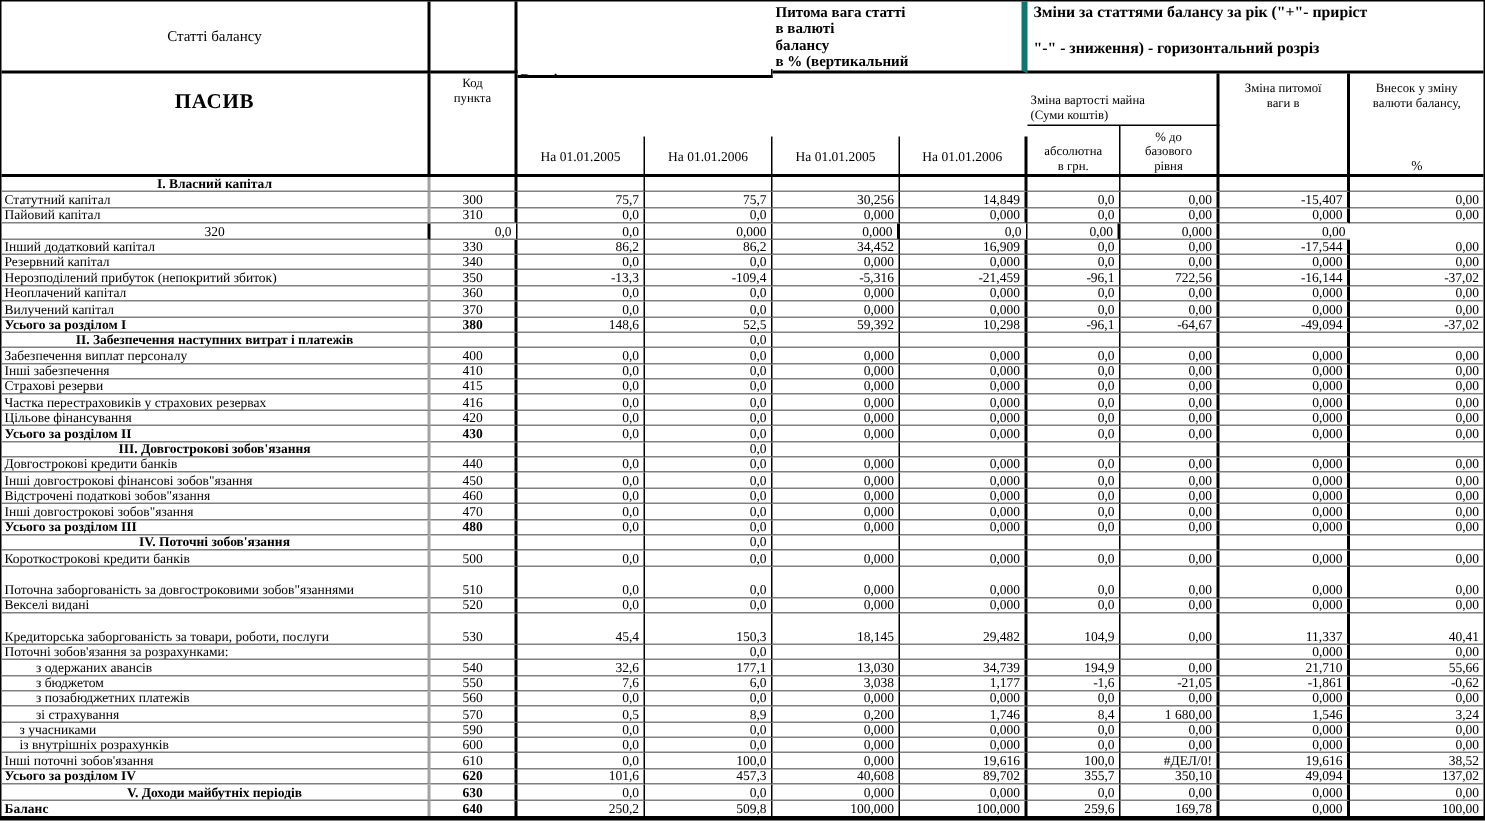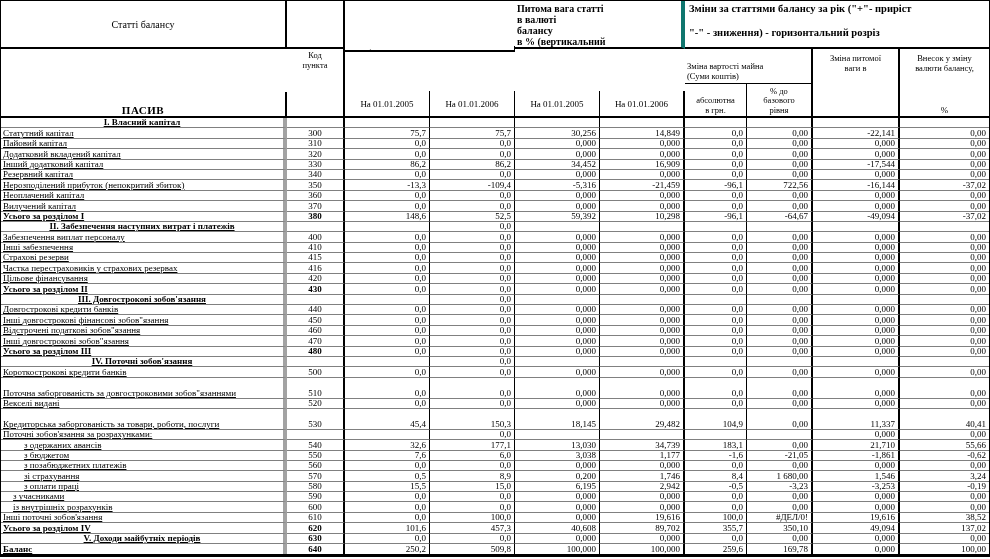--- a/index.html
+++ b/index.html
@@ -14,21 +14,21 @@
   .h-articles{grid-column:1;grid-row:1;border-right:2px solid #000;border-bottom:2px solid #000;
       display:flex;align-items:center;justify-content:center;font-size:10px;}
   .h-empty{grid-column:2;grid-row:1;border-right:2px solid #000;border-bottom:2px solid #000;}
   .h-cost{grid-column:3 / span 2;grid-row:1;border-right:1px solid #000;border-bottom:2px solid #000;
       font-weight:bold;font-size:10px;line-height:11px;padding:2px 2px;margin-top:45px;}
   .h-weight{grid-column:5 / span 2;grid-row:1;border-right:4px solid #0f766e;border-bottom:2px solid #000;
       font-weight:bold;font-size:10px;line-height:11px;padding:2px 2px;}
   .h-changes{grid-column:7 / span 4;grid-row:1;border-bottom:2px solid #000;
       font-weight:bold;font-size:10.5px;line-height:12px;padding:2px 4px;}
   .h-pasiv{grid-column:1;grid-row:2 / span 2;border-right:2px solid #000;
-      display:flex;justify-content:center;padding-top:12px;font-weight:bold;font-size:11px;letter-spacing:.5px;margin-top:43px;}
+      display:flex;justify-content:center;padding-top:12px;font-weight:bold;font-size:14px;letter-spacing:.5px;}
   .h-code{grid-column:2;grid-row:2 / span 2;border-right:2px solid #000;
       text-align:center;font-size:8.5px;line-height:9.5px;padding-top:2px;}
   .h-date{display:flex;align-items:center;justify-content:center;font-size:9px;margin-top:42px;}
   .h-d1{grid-column:3;grid-row:2 / span 2;border-right:1px solid #000;}
   .h-d2{grid-column:4;grid-row:2 / span 2;border-right:1px solid #000;}
   .h-d3{grid-column:5;grid-row:2 / span 2;border-right:1px solid #000;}
   .h-d4{grid-column:6;grid-row:2 / span 2;border-right:2px solid #000;}
   .h-chg{grid-column:7 / span 2;grid-row:2;border-right:2px solid #000;border-bottom:1px solid #000;
       display:flex;align-items:flex-end;font-size:8.5px;line-height:10px;padding:0 2px 2px 2px;}
   .h-abs{grid-column:7;grid-row:3;border-right:1px solid #000;
@@ -41,21 +41,21 @@
   .h-contrib{grid-column:10;grid-row:2 / span 2;
       display:flex;flex-direction:column;justify-content:space-between;align-items:center;
       text-align:center;font-size:8.5px;line-height:10px;padding:4px 0 1px 0;}
   .h-unit{font-size:9px;}
   
   .row{display:grid;grid-template-columns:286px 58px 85px 85px 85px 85px 62px 66px 87px 89px;}
   .row .c{height:10.4px;box-sizing:border-box;overflow:hidden;display:flex;align-items:flex-end;
       border-bottom:1px solid #808080;font-size:9px;line-height:10px;}
   .row.tall .c{height:20.8px;}
   #rows .row:last-child .c{border-bottom:none;}
-  .c0{border-right:4px solid #a3a3a3;padding-left:2px;white-space:nowrap;text-decoration:underline;}
+  .c0{border-right:2px solid #a3a3a3;padding-left:2px;white-space:nowrap;}
   .row.tall .c0{white-space:normal;}
   .c0.ctr{justify-content:center;text-align:center;padding-left:0;}
   .c0.ind1{padding-left:12px;}
   .c0.ind2{padding-left:23px;}
   .c1{border-right:2px solid #000;justify-content:center;}
   .c2,.c3,.c4,.c6{border-right:1px solid #000;}
   .c5,.c7,.c8{border-right:2px solid #000;}
   .c9{border-right:none;}
   .num{justify-content:flex-end;padding-right:3px;white-space:nowrap;}
 </style>
@@ -117,37 +117,36 @@
       </div>
       <div class="row">
         <div class="c c0">Статутний капітал</div>
         <div class="c c1">300</div>
         <div class="c c2 num">75,7</div>
         <div class="c c3 num">75,7</div>
         <div class="c c4 num">30,256</div>
         <div class="c c5 num">14,849</div>
         <div class="c c6 num">0,0</div>
         <div class="c c7 num">0,00</div>
-        <div class="c c8 num">-22,141</div>
+        <div class="c c8 num">-15,407</div>
         <div class="c c9 num">0,00</div>
       </div>
       <div class="row">
         <div class="c c0">Пайовий капітал</div>
         <div class="c c1">310</div>
         <div class="c c2 num">0,0</div>
         <div class="c c3 num">0,0</div>
         <div class="c c4 num">0,000</div>
         <div class="c c5 num">0,000</div>
         <div class="c c6 num">0,0</div>
         <div class="c c7 num">0,00</div>
         <div class="c c8 num">0,000</div>
         <div class="c c9 num">0,00</div>
       </div>
       <div class="row">
-        <div class="c c0">Додатковий вкладений капітал</div>
         <div class="c c1">320</div>
         <div class="c c2 num">0,0</div>
         <div class="c c3 num">0,0</div>
         <div class="c c4 num">0,000</div>
         <div class="c c5 num">0,000</div>
         <div class="c c6 num">0,0</div>
         <div class="c c7 num">0,00</div>
         <div class="c c8 num">0,000</div>
         <div class="c c9 num">0,00</div>
       </div>
@@ -451,21 +450,21 @@
         <div class="c c8 num">0,000</div>
         <div class="c c9 num">0,00</div>
       </div>
       <div class="row">
         <div class="c c0 ind2">з одержаних авансів</div>
         <div class="c c1">540</div>
         <div class="c c2 num">32,6</div>
         <div class="c c3 num">177,1</div>
         <div class="c c4 num">13,030</div>
         <div class="c c5 num">34,739</div>
-        <div class="c c6 num">183,1</div>
+        <div class="c c6 num">194,9</div>
         <div class="c c7 num">0,00</div>
         <div class="c c8 num">21,710</div>
         <div class="c c9 num">55,66</div>
       </div>
       <div class="row">
         <div class="c c0 ind2">з бюджетом</div>
         <div class="c c1">550</div>
         <div class="c c2 num">7,6</div>
         <div class="c c3 num">6,0</div>
         <div class="c c4 num">3,038</div>
@@ -493,32 +492,20 @@
         <div class="c c2 num">0,5</div>
         <div class="c c3 num">8,9</div>
         <div class="c c4 num">0,200</div>
         <div class="c c5 num">1,746</div>
         <div class="c c6 num">8,4</div>
         <div class="c c7 num">1 680,00</div>
         <div class="c c8 num">1,546</div>
         <div class="c c9 num">3,24</div>
       </div>
       <div class="row">
-        <div class="c c0 ind2">з оплати праці</div>
-        <div class="c c1">580</div>
-        <div class="c c2 num">15,5</div>
-        <div class="c c3 num">15,0</div>
-        <div class="c c4 num">6,195</div>
-        <div class="c c5 num">2,942</div>
-        <div class="c c6 num">-0,5</div>
-        <div class="c c7 num">-3,23</div>
-        <div class="c c8 num">-3,253</div>
-        <div class="c c9 num">-0,19</div>
-      </div>
-      <div class="row">
         <div class="c c0 ind1">з учасниками</div>
         <div class="c c1">590</div>
         <div class="c c2 num">0,0</div>
         <div class="c c3 num">0,0</div>
         <div class="c c4 num">0,000</div>
         <div class="c c5 num">0,000</div>
         <div class="c c6 num">0,0</div>
         <div class="c c7 num">0,00</div>
         <div class="c c8 num">0,000</div>
         <div class="c c9 num">0,00</div>

